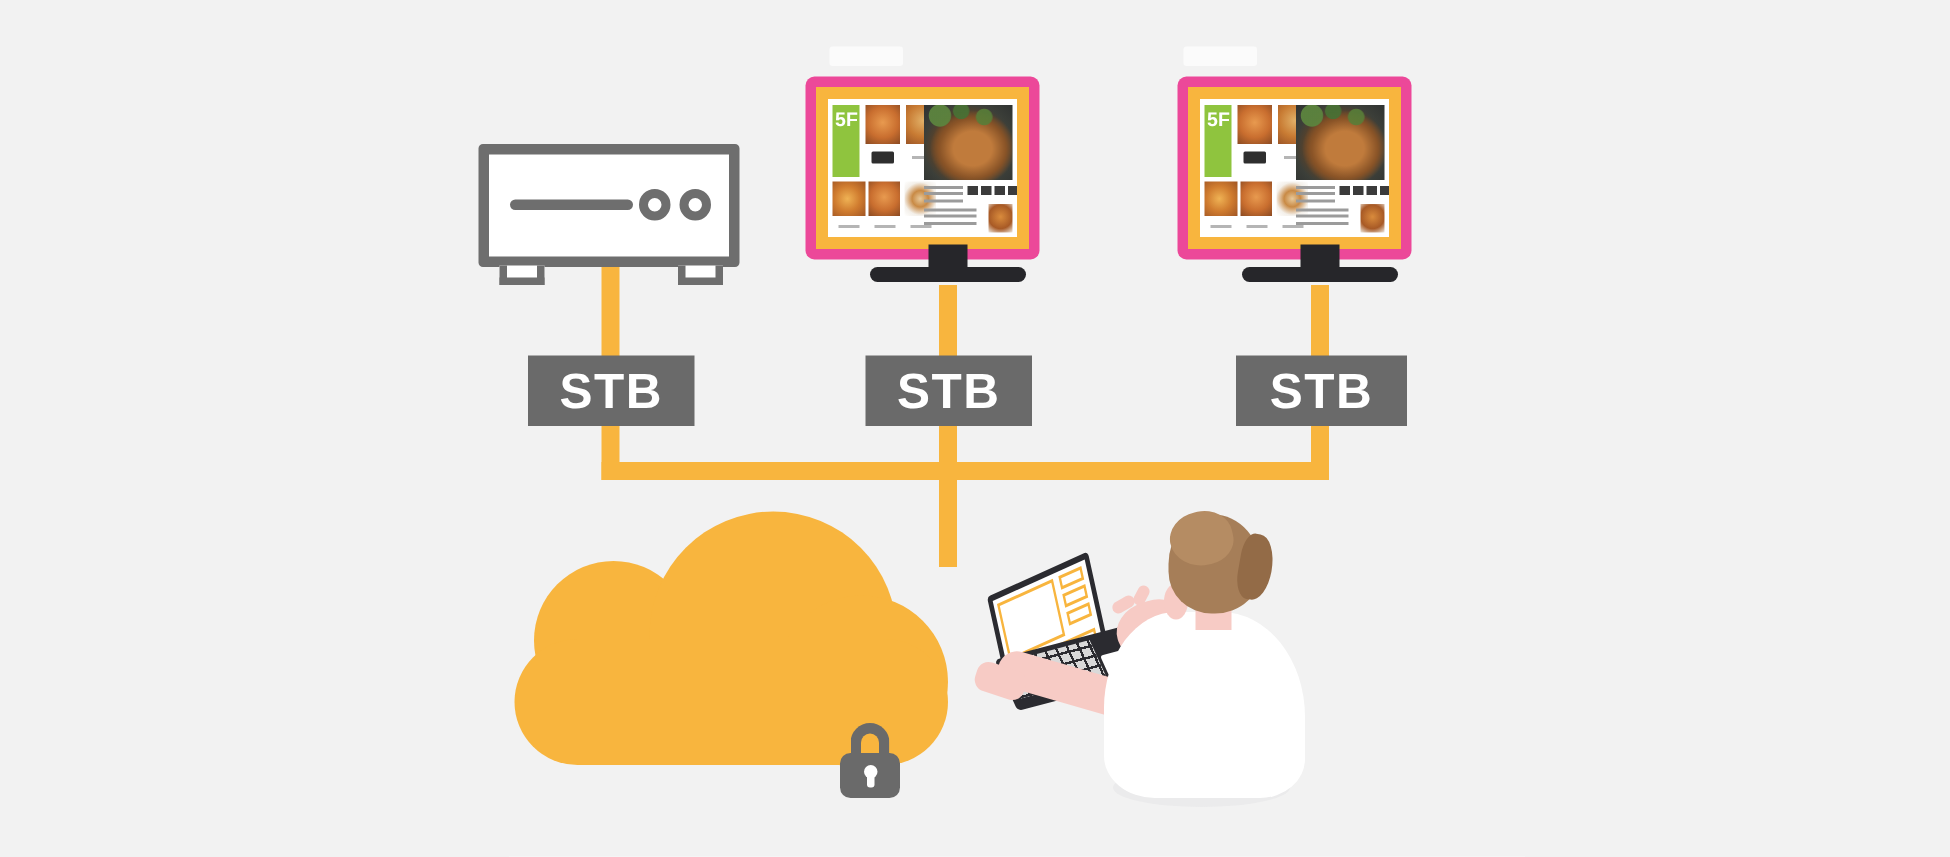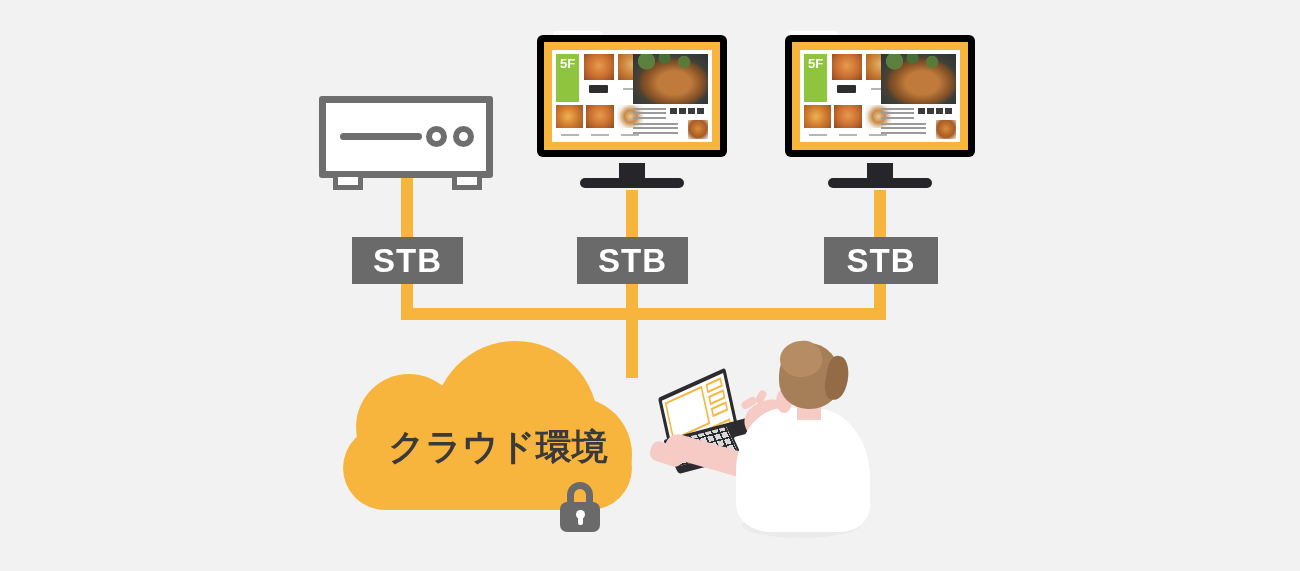--- a/index.html
+++ b/index.html
@@ -25,21 +25,21 @@
   .device-knob{width:21px; height:21px; border:6px solid #6E6E6E; border-radius:50%;
     background:#FFFFFF; box-sizing:border-box; top:23px;}
   .knob1{left:100px;} .knob2{left:127px;}
   .device-foot{top:177px; width:30px; height:13px; background:#FFFFFF;
     border:5px solid #6E6E6E; border-top:none; box-sizing:border-box; z-index:3;}
   .foot1{left:333px;} .foot2{left:452px;}
 
   
   .white-tab{top:31px; width:49px; height:13px; background:#FBFBFB; border-radius:2px; z-index:2;}
   .tab1{left:553px;} .tab2{left:789px;}
-  .monitor{top:35px; width:190px; height:122px; background:#000000; border-radius:6px;
+  .monitor{top:51px; width:156px; height:122px; background:#ec4899; border-radius:6px;
     padding:7px; box-sizing:border-box; z-index:3;}
   .m1{left:537px;} .m2{left:785px;}
   .bezel{width:100%; height:100%; background:#F8B53E; padding:8px; box-sizing:border-box;}
   .screen{position:relative; width:100%; height:100%; background:#FFFFFF; overflow:hidden;}
   .monitor-neck{top:163px; width:26px; height:17px; background:#26262A; z-index:3;}
   .neck1{left:619px;} .neck2{left:867px;}
   .monitor-base{top:178px; width:104px; height:10px; background:#26262A; border-radius:5px; z-index:3;}
   .base1{left:580px;} .base2{left:828px;}
 
   
@@ -263,21 +263,20 @@
   <div class="abs monitor-base base2"></div>
 
   <div class="abs stb-label l1">STB</div>
   <div class="abs stb-label l2">STB</div>
   <div class="abs stb-label l3">STB</div>
 
   <div class="abs cloud-part cloud-bump cb1"></div>
   <div class="abs cloud-part cloud-bump cb2"></div>
   <div class="abs cloud-part cloud-bump cb3"></div>
   <div class="abs cloud-part cloud-base"></div>
-  <div class="abs cloud-label">クラウド環境</div>
 
   <div class="abs lock">
     <div class="abs lock-shackle"></div>
     <div class="abs lock-body">
       <div class="abs keyhole-circle"></div>
       <div class="abs keyhole-stem"></div>
     </div>
   </div>
 
   <div class="abs laptop-screen">

